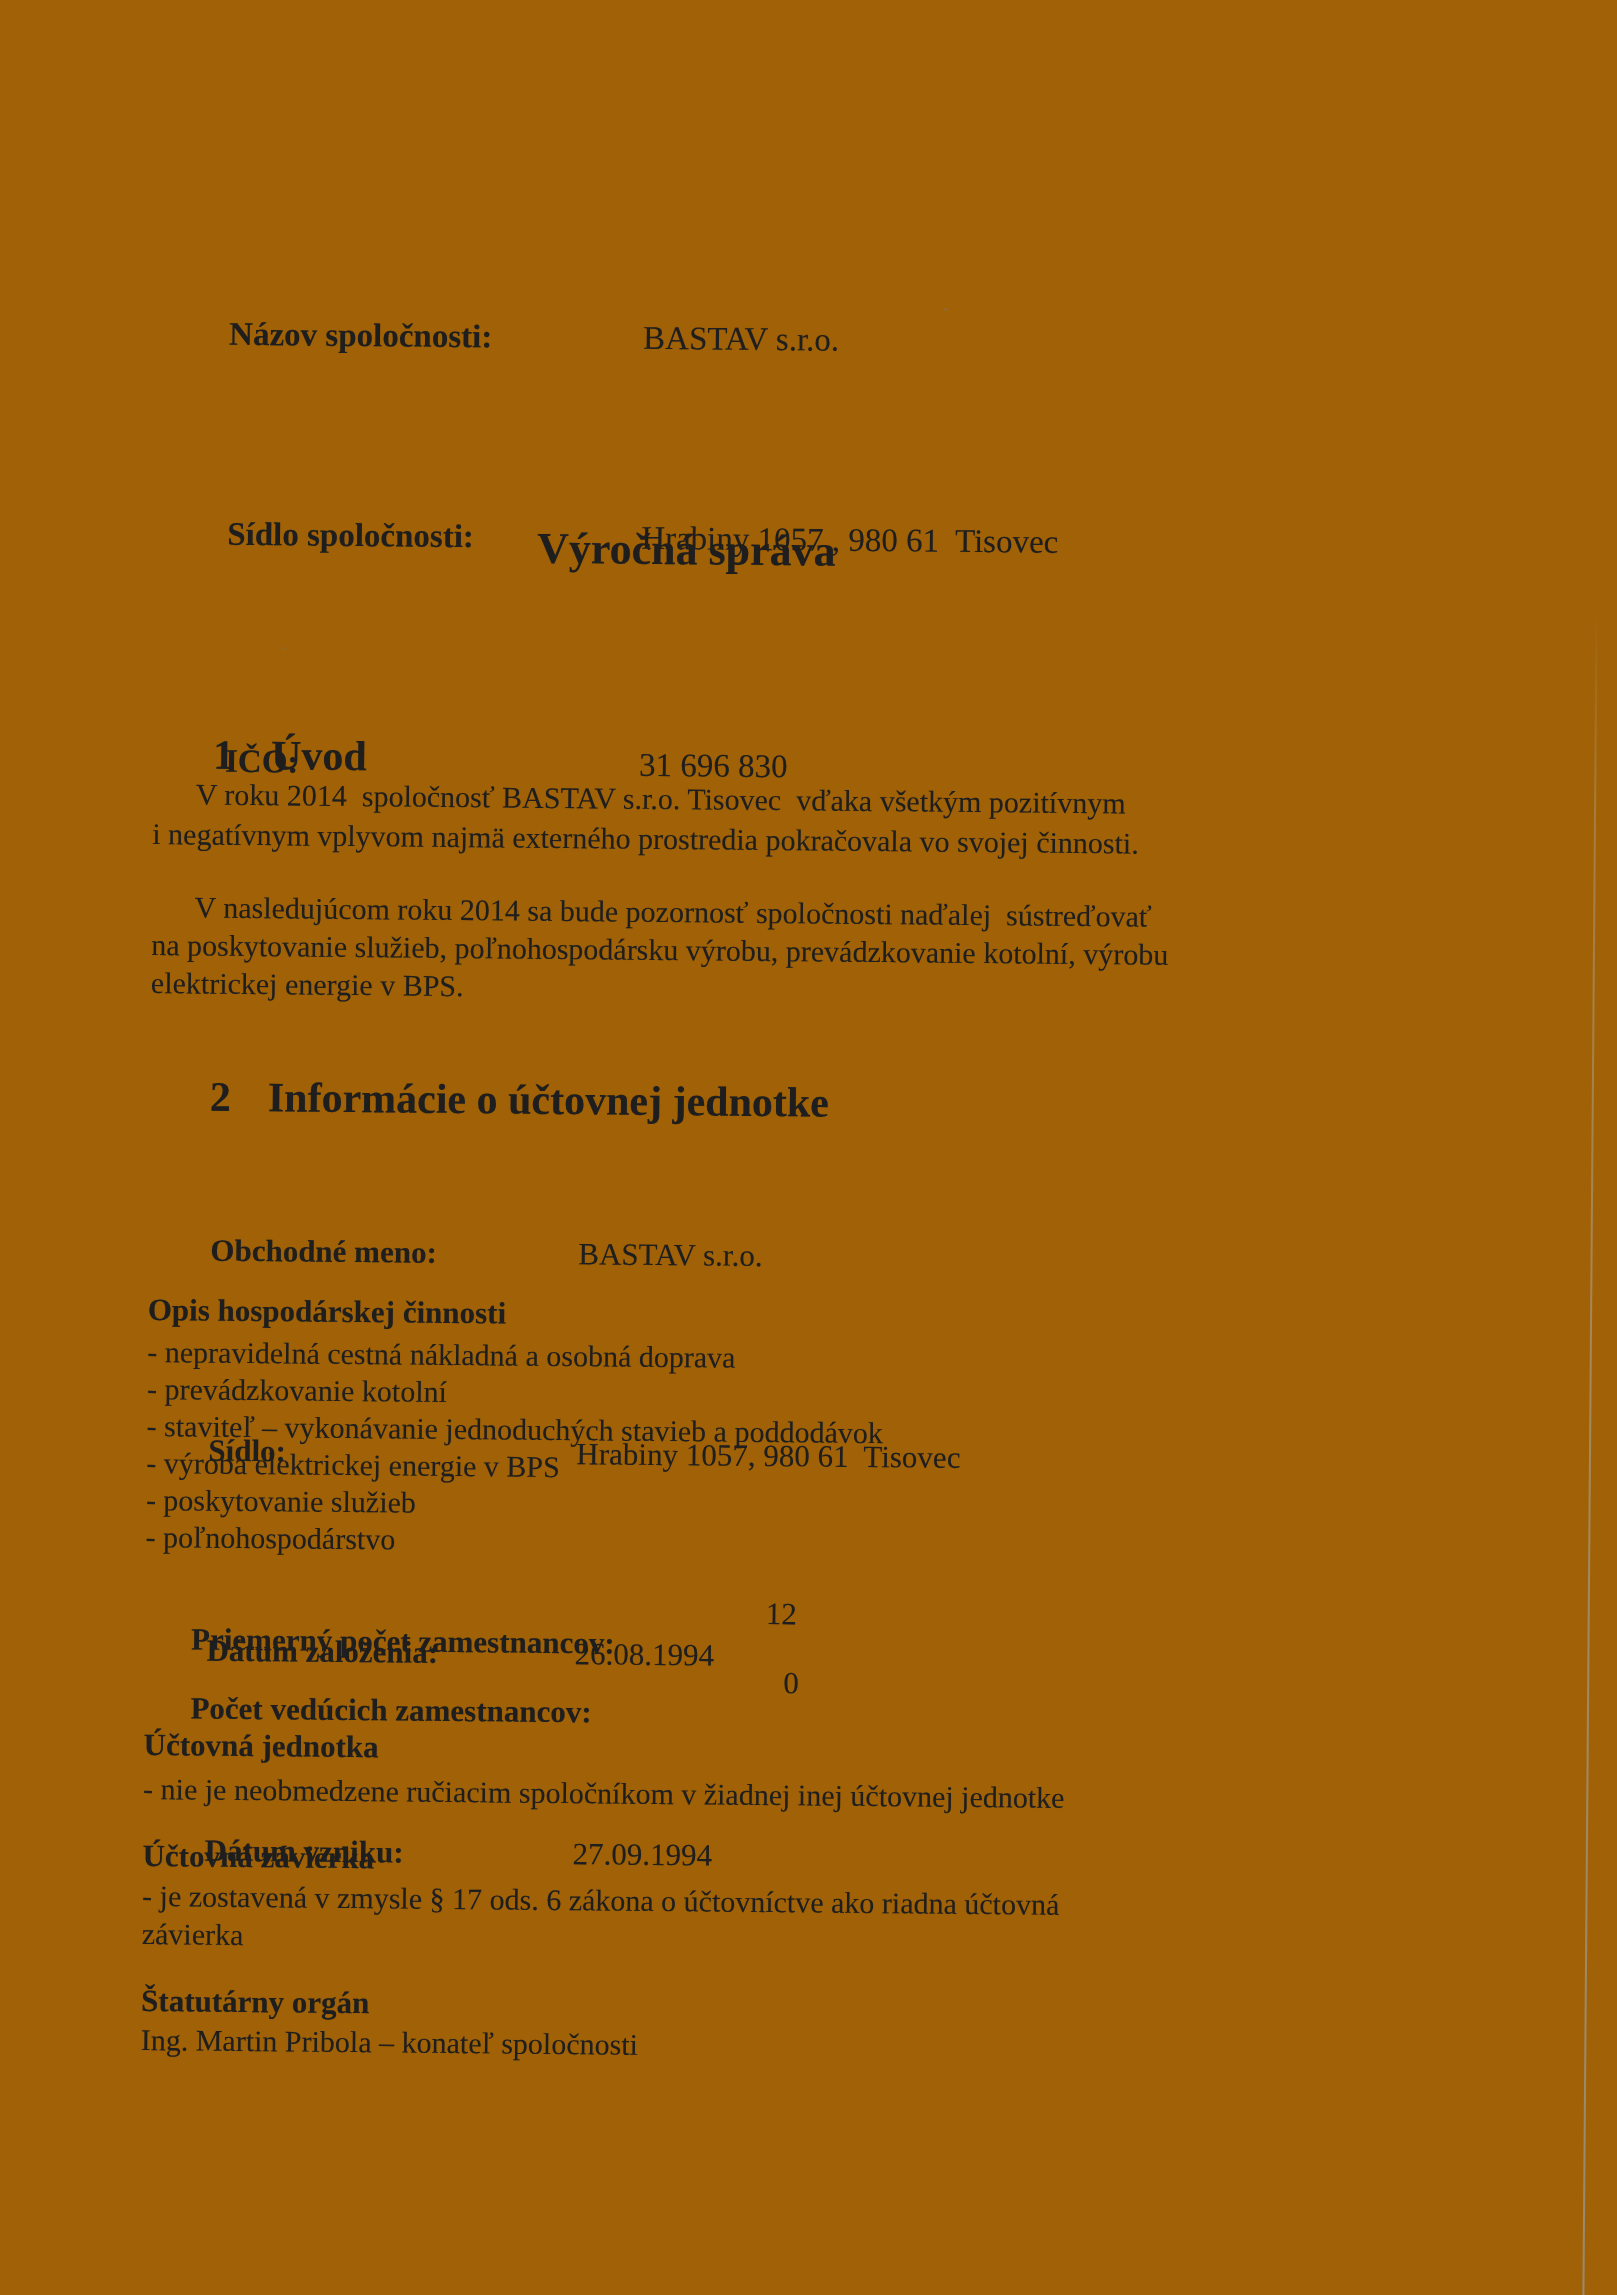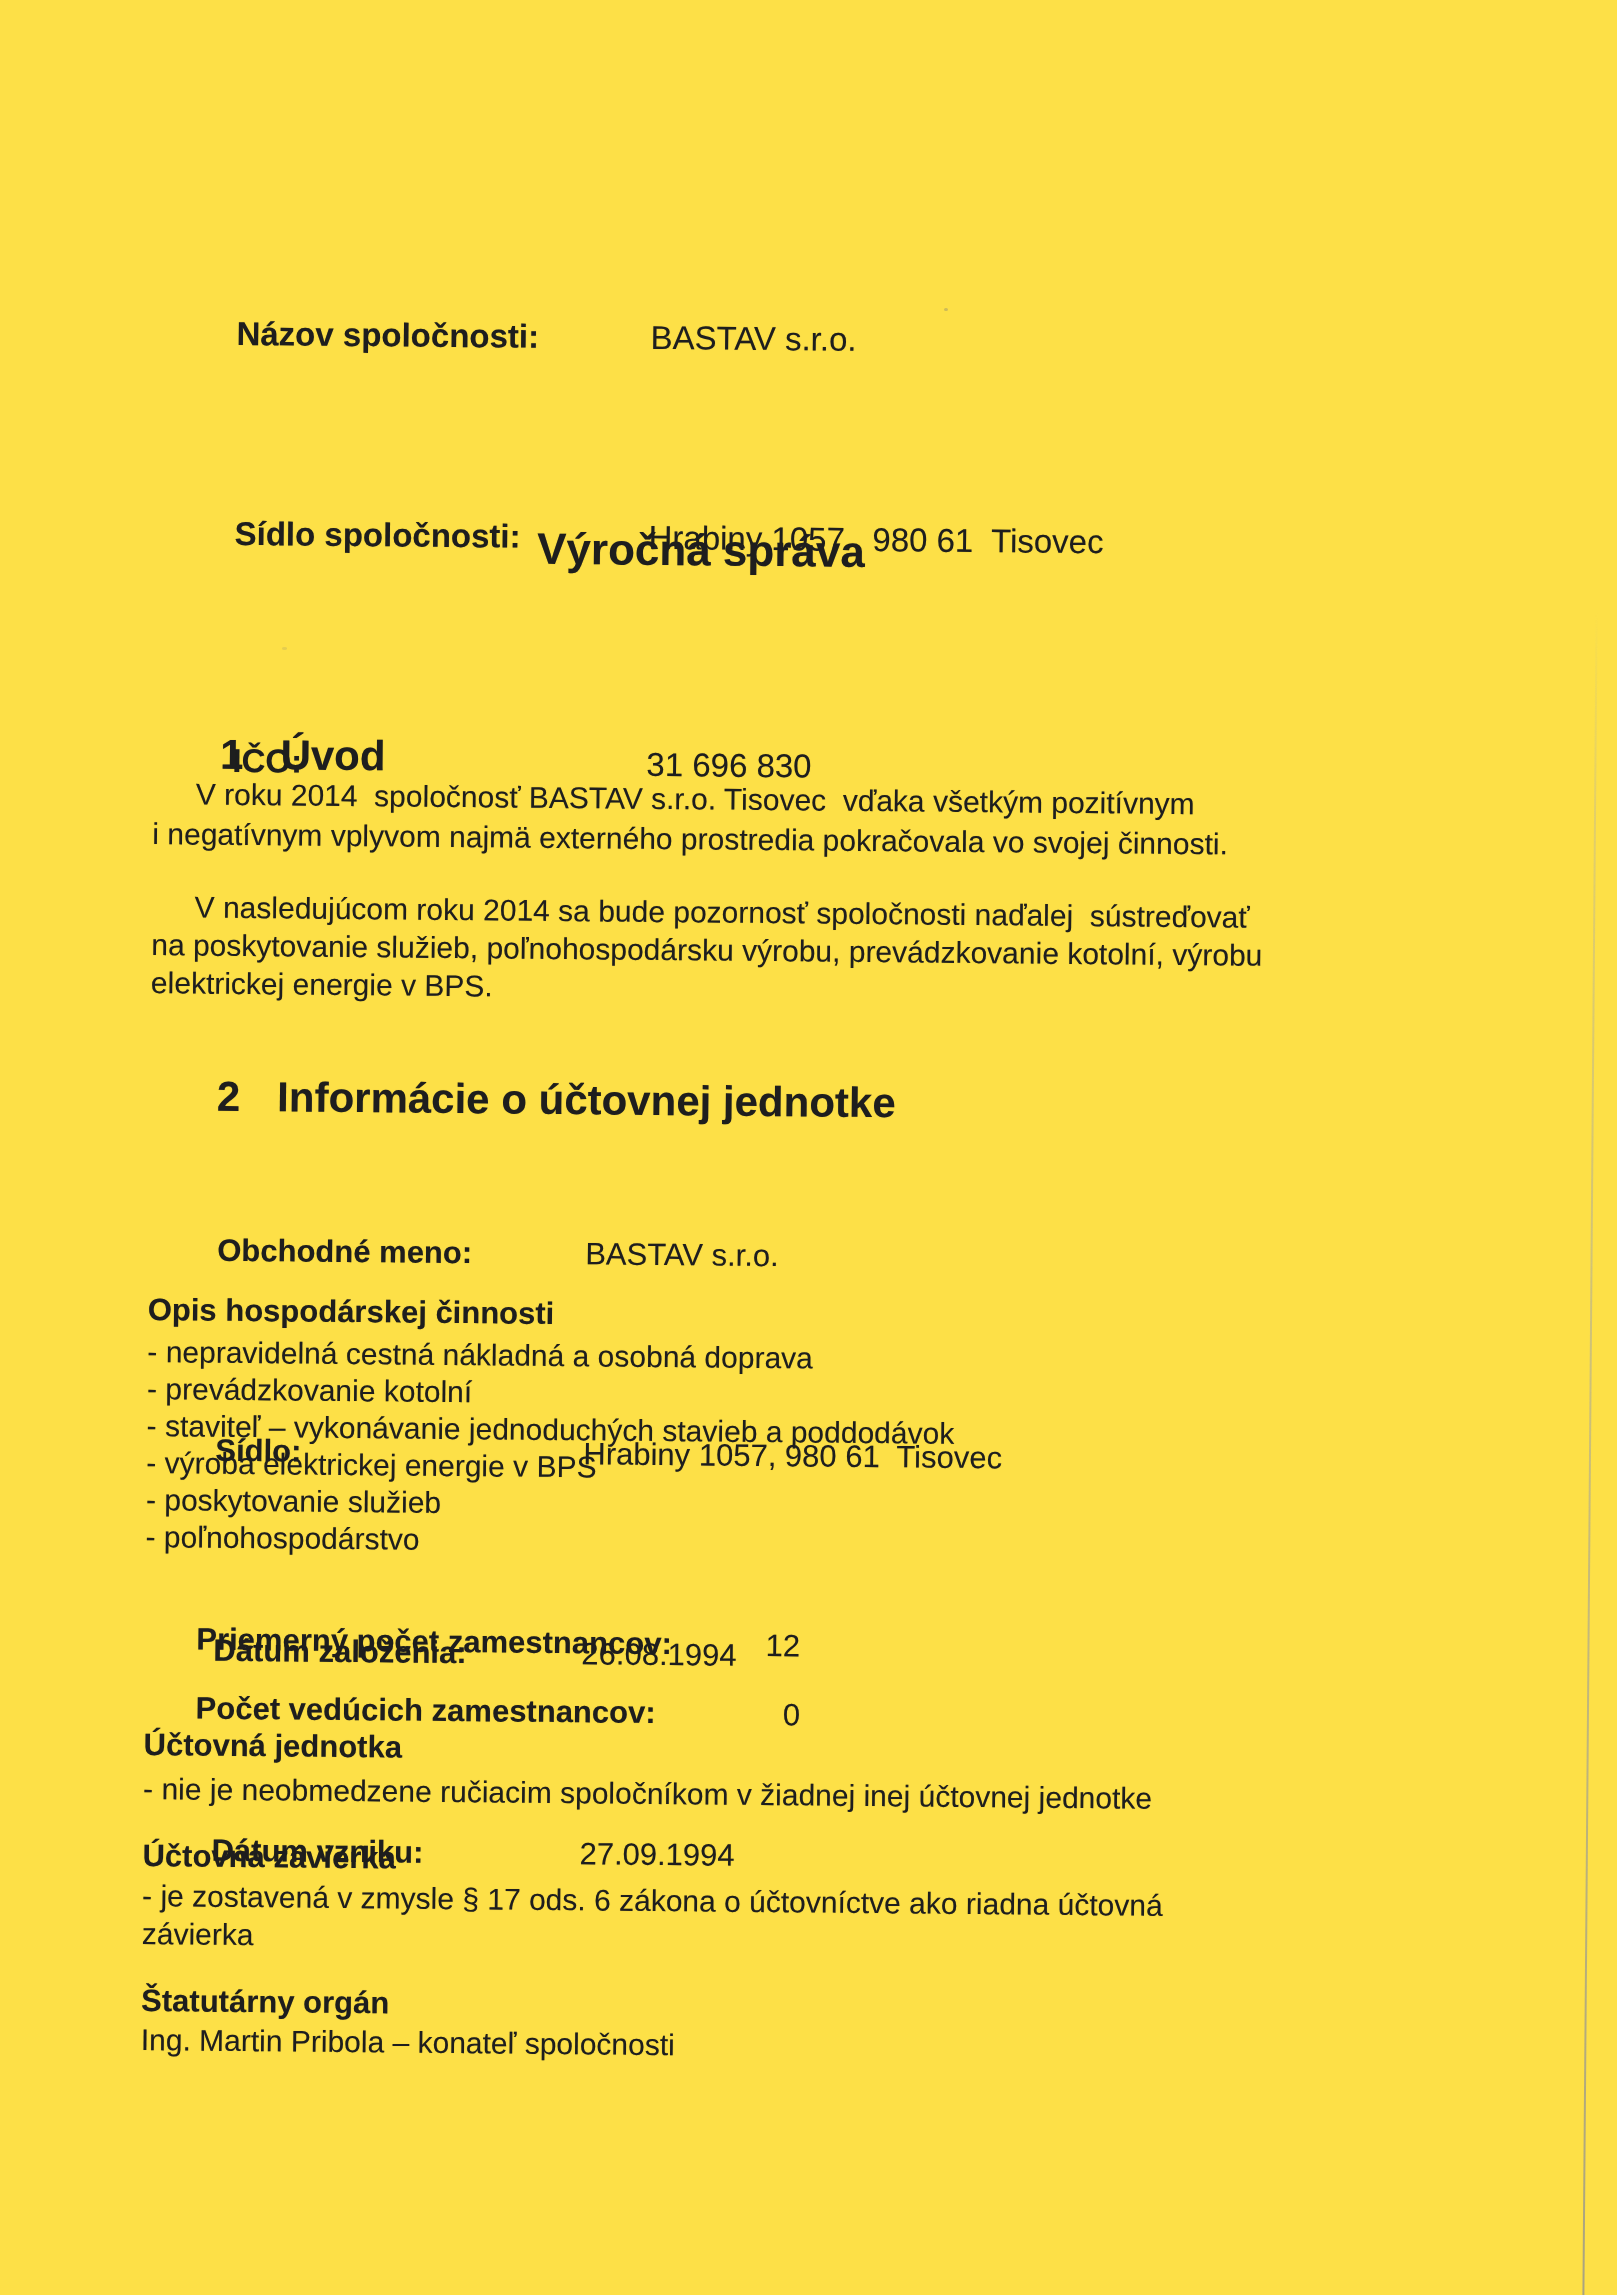--- a/index.html
+++ b/index.html
@@ -1,22 +1,22 @@
 <!DOCTYPE html>
 <html lang="sk" style="font-size:10.4px"><head>
 <meta charset="utf-8">
 <title>Výročná správa — BASTAV s.r.o.</title>
 <style>
   html,body{margin:0;padding:0;background:#e9e9e7;}
   .page{
     position:relative;
     width:1617px;height:2295px;
-    background:#fde047;
+    background:#a16207;
     overflow:hidden;
-    font-family:Liberation Sans, sans-serif;
+    font-family:Liberation Serif, serif;
     color:#1e1e1e;
   }
   .rotor{
     position:absolute;left:0;top:0;width:1617px;height:2295px;
     transform:rotate(0.55deg);
     transform-origin:39px 39px;
   }
   .blk{position:absolute;white-space:pre;}
   .scan-text{text-shadow:0 0 0.7px rgba(35,35,35,.38);}
   
@@ -46,21 +46,21 @@
   .unit-lines{top:1769px;line-height:38px;}
   .closing-lines{top:1876px;line-height:38px;}
   .statutory-lines{top:2020px;line-height:38px;}
   .h-activity{top:1293px;}
   .h-unit{top:1728px;}
   .h-closing{top:1839px;}
   .h-statutory{top:1984px;}
   
   .emp{left:160px;font-size:31px;line-height:1;}
   .emp .elabel{font-weight:700;}
-  .emp .eval{position:absolute;top:0;font-weight:400;margin-top:32px;}
+  .emp .eval{position:absolute;top:0;font-weight:400;}
   .emp1{top:1591px;}
   .emp1 .eval{left:621px;}
   .emp2{top:1660px;}
   .emp2 .eval{left:639px;}
   
   .scan-line-right{
     position:absolute;left:1589px;top:612px;width:2px;height:1684px;
     background:linear-gradient(to bottom,
       rgba(185,185,178,0) 0%,
       rgba(175,175,168,.35) 12%,

